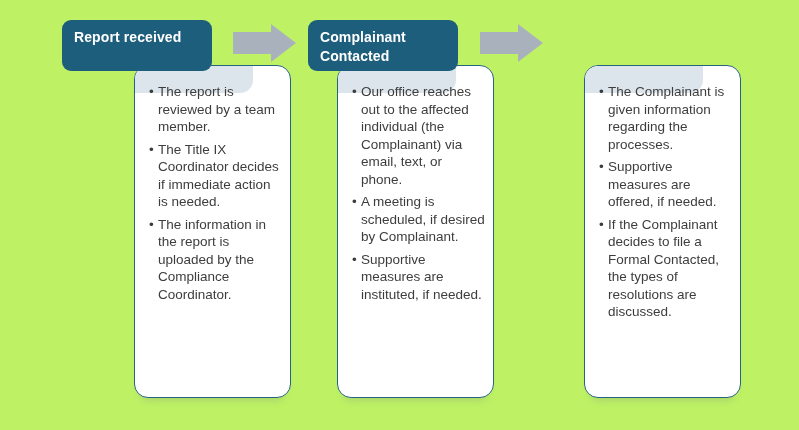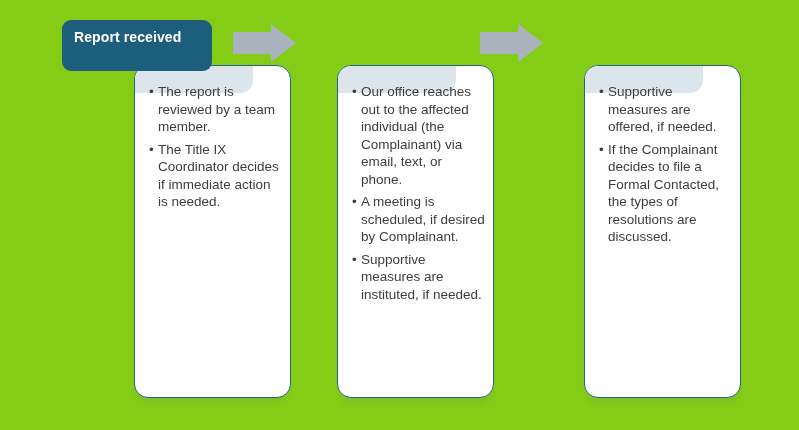--- a/index.html
+++ b/index.html
@@ -1,19 +1,19 @@
 <!DOCTYPE html>
 <html style="--header-bg: #1E5E7D; --header-text: #FFFFFF; --box-border: #26647F; --band-bg: #DDE5EC; --body-text: #3D3D3D;"><head>
 <meta charset="utf-8">
 <style>
   html,body{margin:0;padding:0;background:#ffffff;}
   .canvas{
     position:relative;
     width:799px;height:430px;
-    background:#84cc16;
+    background:#bef264;
     font-family:"Liberation Sans", sans-serif;
     overflow:hidden;
   }
   .stage-header{
     position:absolute;
     top:20px;
     width:150px;height:51px;
     box-sizing:border-box;
     background:var(--header-bg,#1E5E7D);
     color:var(--header-text,#ffffff);
@@ -76,41 +76,44 @@
 <body>
 
 <div class="canvas">
 
   <div class="stage-header" id="header-1">Report received</div>
   <div class="stage-box" id="box-1">
     <div class="stage-band"></div>
     <ul class="bullet-list">
       <li class="bullet-item">The report is reviewed by a team member.</li>
       <li class="bullet-item">The Title IX Coordinator decides if immediate action is needed.</li>
+      <li class="bullet-item">The information in the report is uploaded by the Compliance Coordinator.</li>
     </ul>
   </div>
 
   <svg class="flow-arrow" id="arrow-1" viewBox="0 0 63 38">
     <polygon class="arrow-shape" points="0,8 38,8 38,0 63,19 38,38 38,30 0,30" fill="#A9B2BC"></polygon>
   </svg>
 
+  <div class="stage-header" id="header-2">Complainant Contacted</div>
   <div class="stage-box" id="box-2">
     <div class="stage-band"></div>
     <ul class="bullet-list">
       <li class="bullet-item">Our office reaches out to the affected individual (the Complainant) via email, text, or phone.</li>
       <li class="bullet-item">A meeting is scheduled, if desired by Complainant.</li>
       <li class="bullet-item">Supportive measures are instituted, if needed.</li>
     </ul>
   </div>
 
   <svg class="flow-arrow" id="arrow-2" viewBox="0 0 63 38">
     <polygon class="arrow-shape" points="0,8 38,8 38,0 63,19 38,38 38,30 0,30" fill="#A9B2BC"></polygon>
   </svg>
 
   <div class="stage-box" id="box-3">
     <div class="stage-band"></div>
     <ul class="bullet-list">
+      <li class="bullet-item">The Complainant is given information regarding the processes.</li>
       <li class="bullet-item">Supportive measures are offered, if needed.</li>
       <li class="bullet-item">If the Complainant decides to file a Formal Contacted, the types of resolutions are discussed.</li>
     </ul>
   </div>
 
 </div>
 
 </body></html>

